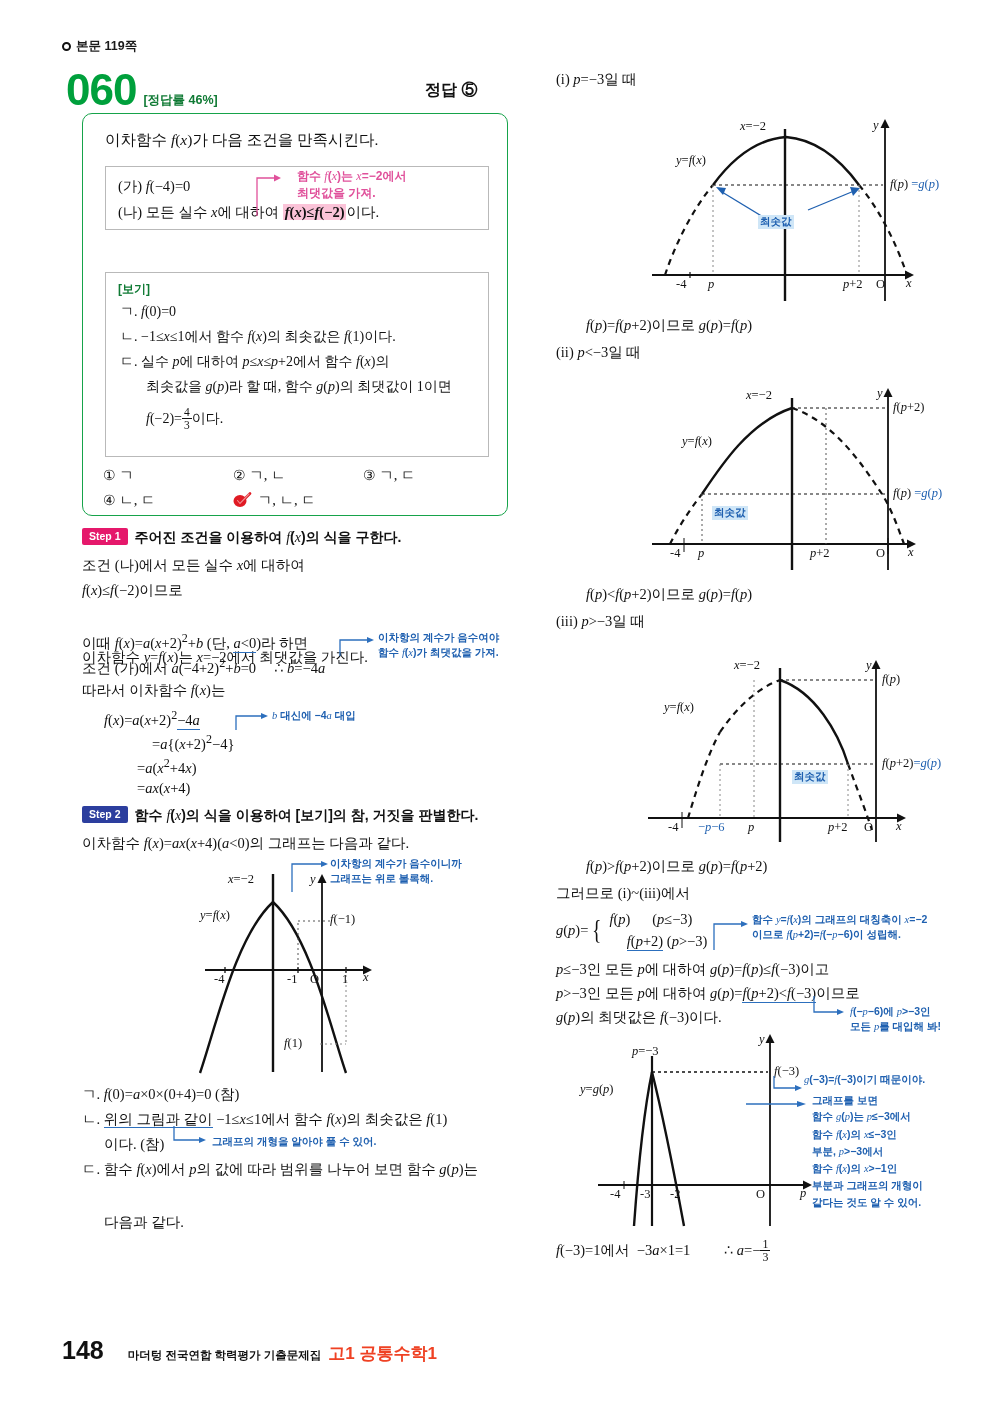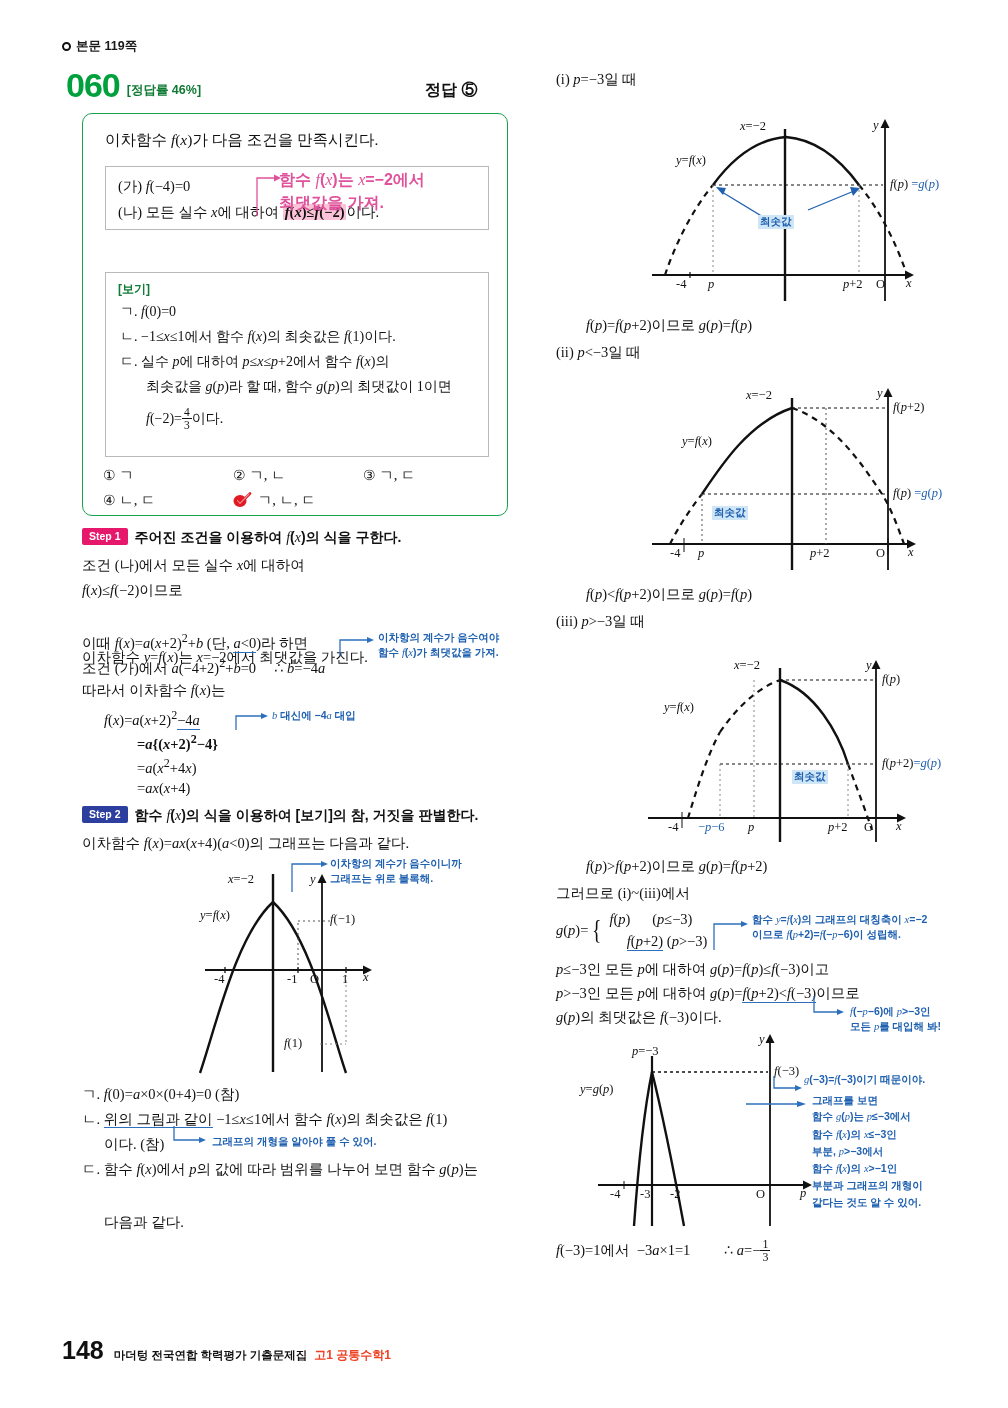--- a/index.html
+++ b/index.html
@@ -27,21 +27,21 @@
     width:9px; height:9px; border-radius:50%;
     border:2.4px solid #111; display:inline-block;
   }
 
   .qnum-row {
     position:absolute; left:66px; top:68px; width:440px;
     display:flex; align-items:flex-end;
   }
   .qnum {
     font-family:"Liberation Sans", sans-serif; font-weight:bold;
-    font-size:34px; color:#00a03c; letter-spacing:-1px; line-height:1;
+    font-size:44px; color:#00a03c; letter-spacing:-1px; line-height:1;
   }
   .rate {
     font-family:"Liberation Sans", sans-serif; font-weight:bold;
     font-size:12.5px; color:#0f7a34; margin-left:7px; margin-bottom:3px;
   }
   .answer-tag {
     position:absolute; left:425px; top:80px;
     font-family:"Liberation Sans", sans-serif; font-weight:bold;
     font-size:16px; color:#111;
   }
@@ -115,21 +115,21 @@
   
   .note {
     position:absolute;
     font-family:"Liberation Sans", sans-serif; font-weight:bold;
     font-size:10.5px; color:#1f60b0; line-height:1.45;
   }
   .note .mi { font-family:"Liberation Serif", serif; font-style:italic; font-weight:normal; }
   .note-pink {
     position:absolute;
     font-family:"Liberation Sans", sans-serif; font-weight:bold;
-    font-size:16px; color:#e0519b; line-height:1.45;
+    font-size:12px; color:#e0519b; line-height:1.45;margin-left:18px;
   }
   .note-pink .mi { font-family:"Liberation Serif", serif; font-style:italic; font-weight:normal; }
   .ul-blue { border-bottom:1.6px solid #2c6fbd; padding-bottom:1px; }
 
   svg.deco { position:absolute; overflow:visible; }
 
   
   .case-label {
     position:absolute; font-size:14.5px;
   }
@@ -143,22 +143,22 @@
   .flab-blue { color:#1f60b0; }
   .fmin {
     position:absolute; font-family:"Liberation Sans", sans-serif;
     font-weight:bold; font-size:10.5px; color:#1f60b0;
     background:#cfe6f7; padding:0 2px; white-space:nowrap;
   }
 
   
   .footer { position:absolute; left:62px; top:1336px; display:flex; align-items:baseline; }
   .pgnum { font-family:"Liberation Sans", sans-serif; font-weight:bold; font-size:25px; color:#111; }
-  .foot-txt { font-family:"Liberation Sans", sans-serif; font-weight:bold; font-size:11.5px; color:#111; margin-left:10px; }
-  .foot-red { font-family:"Liberation Sans", sans-serif; font-weight:bold; font-size:12px; color:#ef4123; margin-left:7px; }
+  .foot-txt { font-family:"Liberation Sans", sans-serif; font-weight:bold; font-size:11.5px; color:#111; margin-left:24px; }
+  .foot-red { font-family:"Liberation Sans", sans-serif; font-weight:bold; font-size:17px; color:#ef4123; margin-left:7px; }
 
   .frac { display:inline-block; vertical-align:-0.55em; text-align:center; font-size:0.82em; line-height:1.05; }
   .frac .num { display:block; border-bottom:1.2px solid #111; padding:0 2px; }
   .frac .den { display:block; padding:0 2px; }
 </style>
 </head>
 <body>
 
 <div class="page">
 
@@ -279,21 +279,21 @@
     <path d="M29,1 L36,4 L29,7 Z" fill="#2c6fbd"></path>
   </svg>
   <div class="note" style="left:378px; top:630px;">
     <div>이차항의 계수가 음수여야</div>
     <div>함수 <span class="mi">f</span>(<span class="mi">x</span>)가 최댓값을 가져.</div>
   </div>
 
   <div class="sol" style="left:104px; top:708px;">
     <span class="mth">f</span>(<span class="mth">x</span>)=<span class="mth">a</span>(<span class="mth">x</span>+2)<sup>2</sup><span class="ul-blue">−4<span class="mth">a</span></span>
   </div>
-  <div class="sol" style="left:137px; top:732px;font-weight:bold;">
+  <div class="sol" style="left:152px; top:732px;">
     =<span class="mth">a</span>{(<span class="mth">x</span>+2)<sup>2</sup>−4}
   </div>
   <div class="sol" style="left:137px; top:756px;">
     =<span class="mth">a</span>(<span class="mth">x</span><sup>2</sup>+4<span class="mth">x</span>)
   </div>
   <div class="sol" style="left:137px; top:780px;">
     =<span class="mth">ax</span>(<span class="mth">x</span>+4)
   </div>
 
   <svg class="deco" style="left:234px; top:712px; width:40px; height:20px;">

